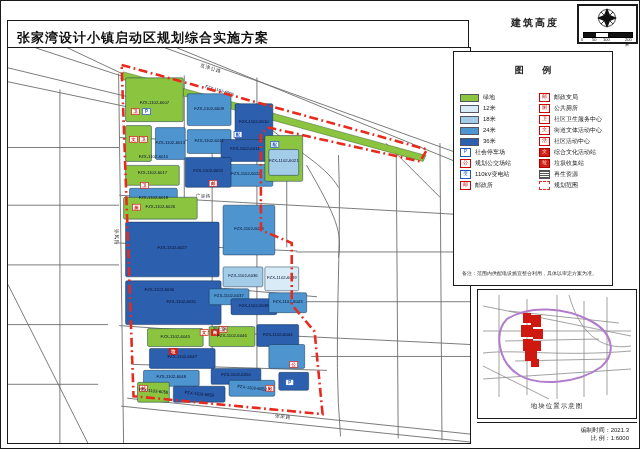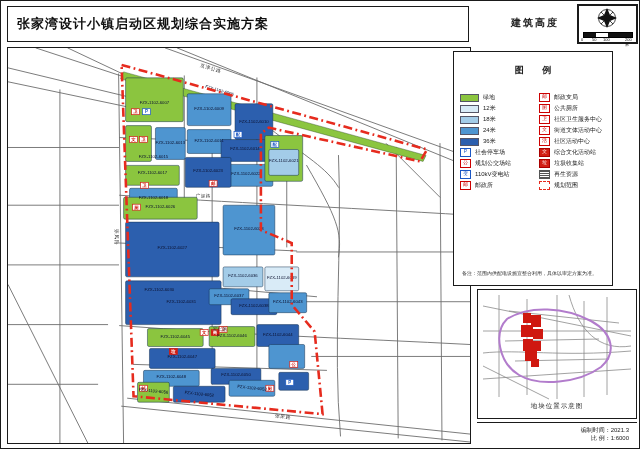--- a/index.html
+++ b/index.html
@@ -1,19 +1,19 @@
 <!DOCTYPE html>
 <html><head>
 <meta charset="utf-8">
 <style>
   html,body{margin:0;padding:0;background:#e8e8e8;}
   .sheet{position:relative;width:640px;height:449px;background:#fff;border:1px solid #1a1a1a;
          font-family:"Liberation Sans","DejaVu Sans",sans-serif;box-sizing:border-box;overflow:hidden;}
   .box{position:absolute;border:1px solid #1a1a1a;background:#fff;box-sizing:border-box;}
-  .title-box{left:6px;top:5px;width:462px;height:36px;display:flex;align-items:center;}
+  .title-box{left:6px;top:19px;width:462px;height:36px;display:flex;align-items:center;}
   .title-text{font-size:13px;font-weight:bold;color:#111;padding-left:9px;letter-spacing:1px;white-space:nowrap;}
   .height-label{position:absolute;left:492px;top:15px;width:84px;text-align:center;
                 font-size:10px;font-weight:bold;color:#222;letter-spacing:2px;}
   .compass-box{left:576px;top:3px;width:61px;height:40px;border-width:2px;}
   .map-panel{left:6px;top:46px;width:464px;height:397px;}
   .map-panel svg{display:block;width:100%;height:100%;}
   .legend-box{left:452px;top:50px;width:160px;height:235px;}
   .legend-title{text-align:center;font-size:9px;font-weight:bold;letter-spacing:8px;color:#222;margin-top:12px;text-indent:8px;}
   .legend-cols{display:flex;margin-top:16px;}
   .legend-col{width:50%;}

